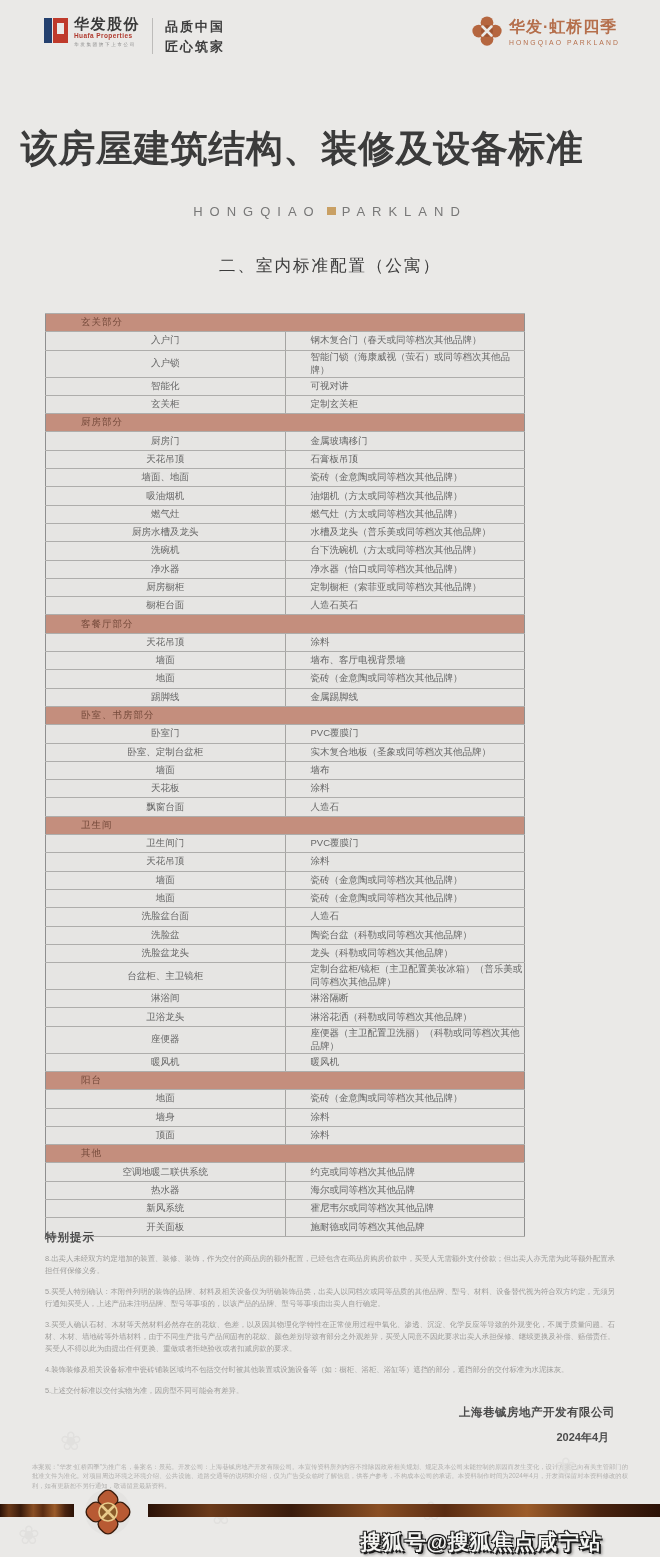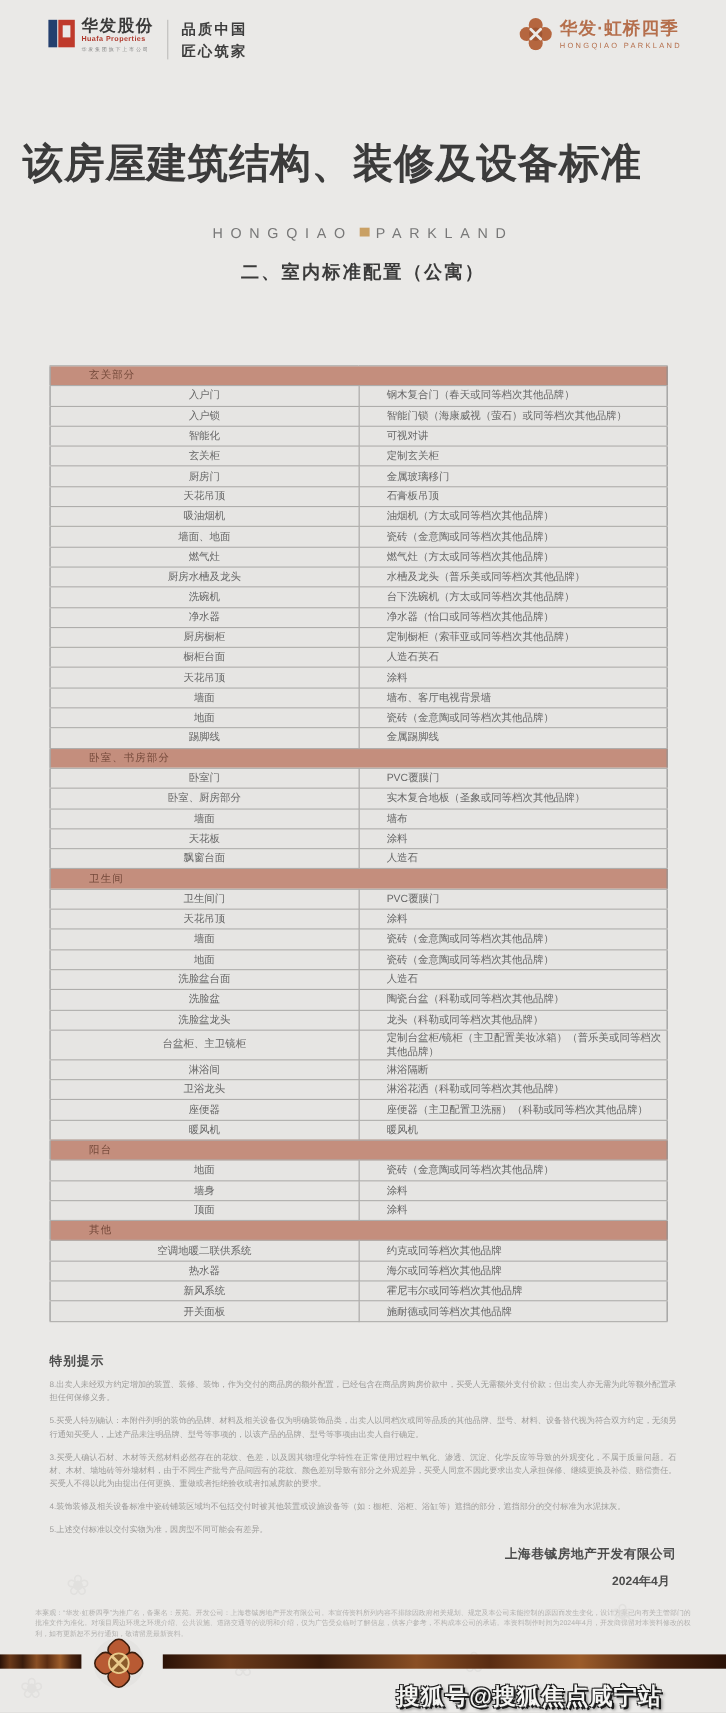--- a/index.html
+++ b/index.html
@@ -23,25 +23,25 @@
   .brandR svg{margin-right:7px;}
   .pk-name{font-size:16px;font-weight:700;color:#b56f4c;letter-spacing:1px;line-height:1;}
   .pk-sub{font-size:6.8px;color:#b56f4c;letter-spacing:2.1px;margin-top:4px;}
 
   
   .title{position:absolute;top:124px;left:0;width:604px;text-align:center;
          font-size:37px;font-weight:700;color:#3b3b3b;letter-spacing:.5px;}
   .subtitle{position:absolute;top:204px;left:0;width:660px;text-align:center;
             font-size:13px;color:#787878;letter-spacing:7px;}
   .gold-sq{display:inline-block;width:9px;height:8px;background:#c9a064;margin:0 6px;vertical-align:1px;}
-  .sec-head{position:absolute;top:237px;left:0;width:660px;text-align:center;
-            font-size:16.5px;font-weight:700;color:#3b3b3b;letter-spacing:2px;}
-
-  
-  table.spec{position:absolute;top:332px;left:45px;width:562px;border-collapse:collapse;
+  .sec-head{position:absolute;top:255px;left:0;width:660px;text-align:center;
+            font-size:16.5px;font-weight:400;color:#3b3b3b;letter-spacing:2px;}
+
+  
+  table.spec{position:absolute;top:313px;left:45px;width:480px;border-collapse:collapse;
              border:1.5px solid #8f8f8f;table-layout:fixed;}
   table.spec td{height:17.3px;font-size:9.5px;color:#666;border-top:1px solid #aeadab;
                 border-bottom:1px solid #aeadab;padding:0;vertical-align:middle;background:#e6e5e3;}
   table.spec td.c1{width:122px;text-align:center;border-right:1px solid #a5a4a2;}
   table.spec td.c2{padding-left:25px;}
   table.spec td.sec{background:#c48e7d;color:#74493a;padding-left:35px;letter-spacing:1px;}
 
   
   .notes{position:absolute;top:1230px;left:45px;width:570px;}
   .notes h4{margin:0 0 8px 0;font-size:11.5px;color:#4c4c4c;letter-spacing:1px;}
@@ -127,36 +127,39 @@
         </tr>
         <tr>
           <td class="c1">智能化</td>
           <td class="c2">可视对讲</td>
         </tr>
         <tr>
           <td class="c1">玄关柜</td>
           <td class="c2">定制玄关柜</td>
         </tr>
         <tr>
+          <td class="sec" colspan="2">厨房部分</td>
+        </tr>
+        <tr>
           <td class="c1">厨房门</td>
           <td class="c2">金属玻璃移门</td>
         </tr>
         <tr>
           <td class="c1">天花吊顶</td>
           <td class="c2">石膏板吊顶</td>
         </tr>
         <tr>
+          <td class="c1">墙面、地面</td>
+          <td class="c2">瓷砖（金意陶或同等档次其他品牌）</td>
+        </tr>
+        <tr>
           <td class="c1">吸油烟机</td>
           <td class="c2">油烟机（方太或同等档次其他品牌）</td>
         </tr>
         <tr>
-          <td class="c1">墙面、地面</td>
-          <td class="c2">瓷砖（金意陶或同等档次其他品牌）</td>
-        </tr>
-        <tr>
           <td class="c1">燃气灶</td>
           <td class="c2">燃气灶（方太或同等档次其他品牌）</td>
         </tr>
         <tr>
           <td class="c1">厨房水槽及龙头</td>
           <td class="c2">水槽及龙头（普乐美或同等档次其他品牌）</td>
         </tr>
         <tr>
           <td class="c1">洗碗机</td>
           <td class="c2">台下洗碗机（方太或同等档次其他品牌）</td>
@@ -167,20 +170,23 @@
         </tr>
         <tr>
           <td class="c1">厨房橱柜</td>
           <td class="c2">定制橱柜（索菲亚或同等档次其他品牌）</td>
         </tr>
         <tr>
           <td class="c1">橱柜台面</td>
           <td class="c2">人造石英石</td>
         </tr>
         <tr>
+          <td class="sec" colspan="2">客餐厅部分</td>
+        </tr>
+        <tr>
           <td class="c1">天花吊顶</td>
           <td class="c2">涂料</td>
         </tr>
         <tr>
           <td class="c1">墙面</td>
           <td class="c2">墙布、客厅电视背景墙</td>
         </tr>
         <tr>
           <td class="c1">地面</td>
           <td class="c2">瓷砖（金意陶或同等档次其他品牌）</td>
@@ -190,21 +196,21 @@
           <td class="c2">金属踢脚线</td>
         </tr>
         <tr>
           <td class="sec" colspan="2">卧室、书房部分</td>
         </tr>
         <tr>
           <td class="c1">卧室门</td>
           <td class="c2">PVC覆膜门</td>
         </tr>
         <tr>
-          <td class="c1">卧室、厨房部分</td>
+          <td class="c1">卧室、定制台盆柜</td>
           <td class="c2">实木复合地板（圣象或同等档次其他品牌）</td>
         </tr>
         <tr>
           <td class="c1">墙面</td>
           <td class="c2">墙布</td>
         </tr>
         <tr>
           <td class="c1">天花板</td>
           <td class="c2">涂料</td>
         </tr>

